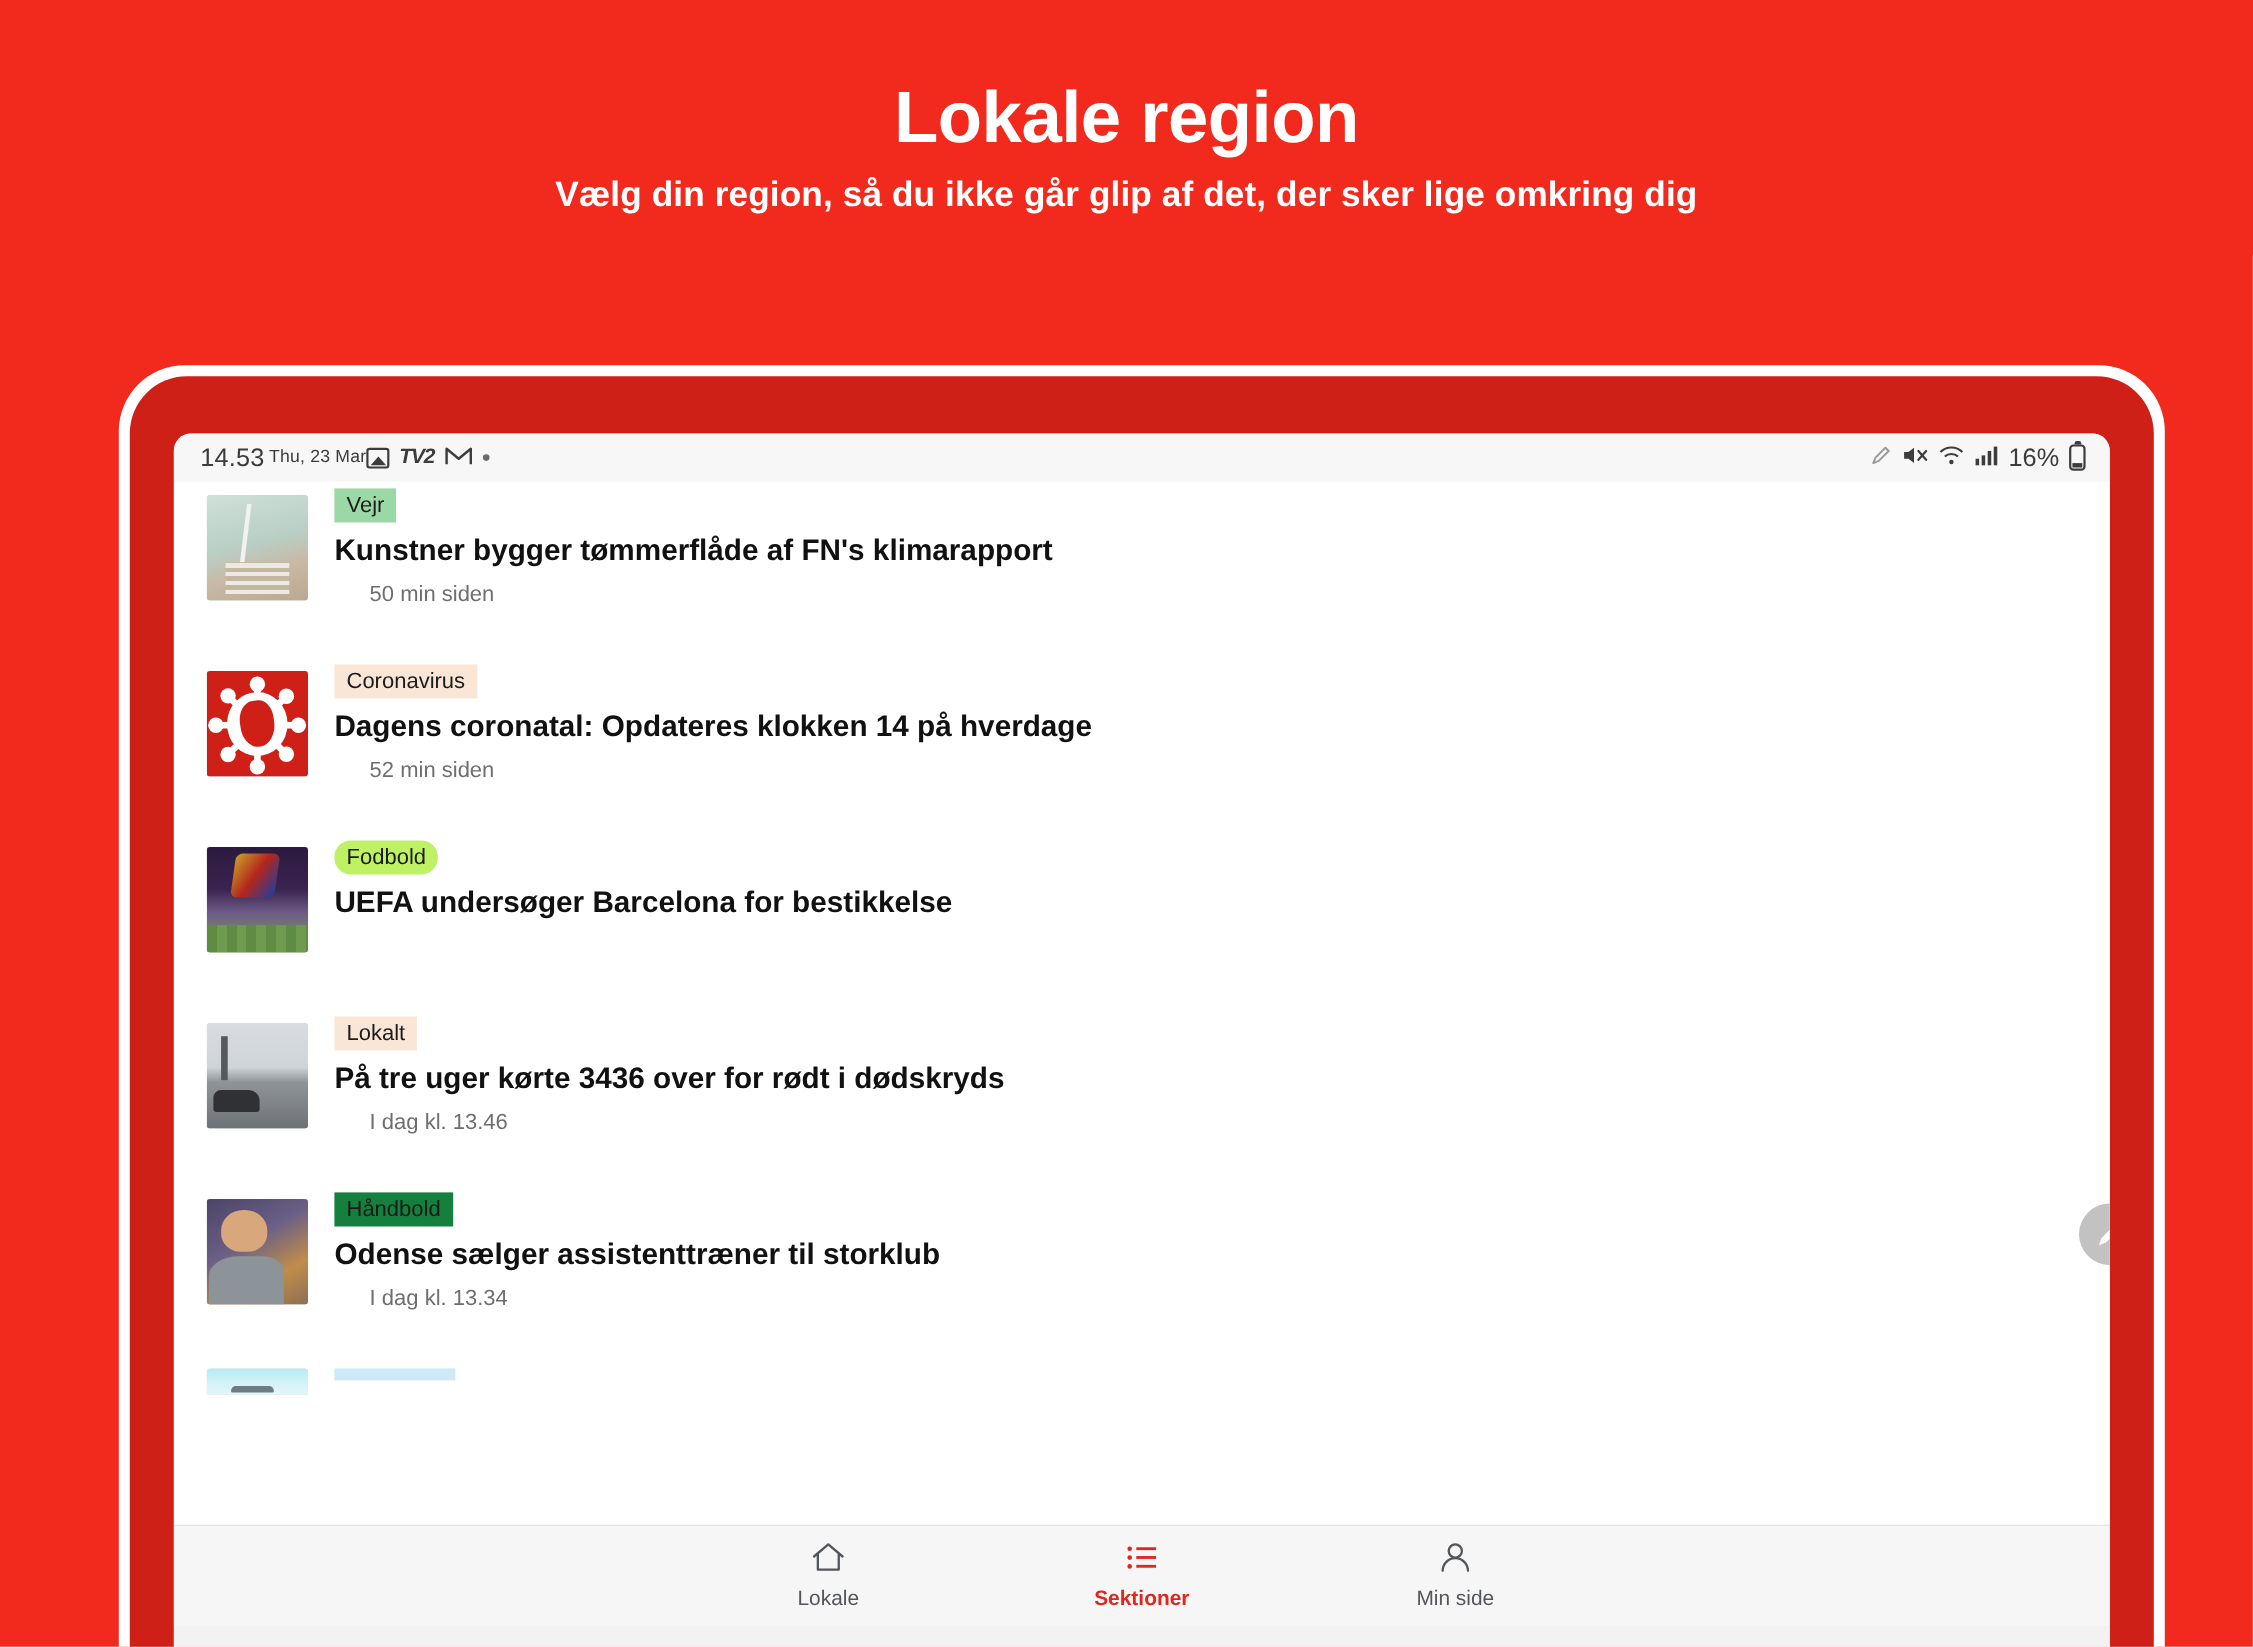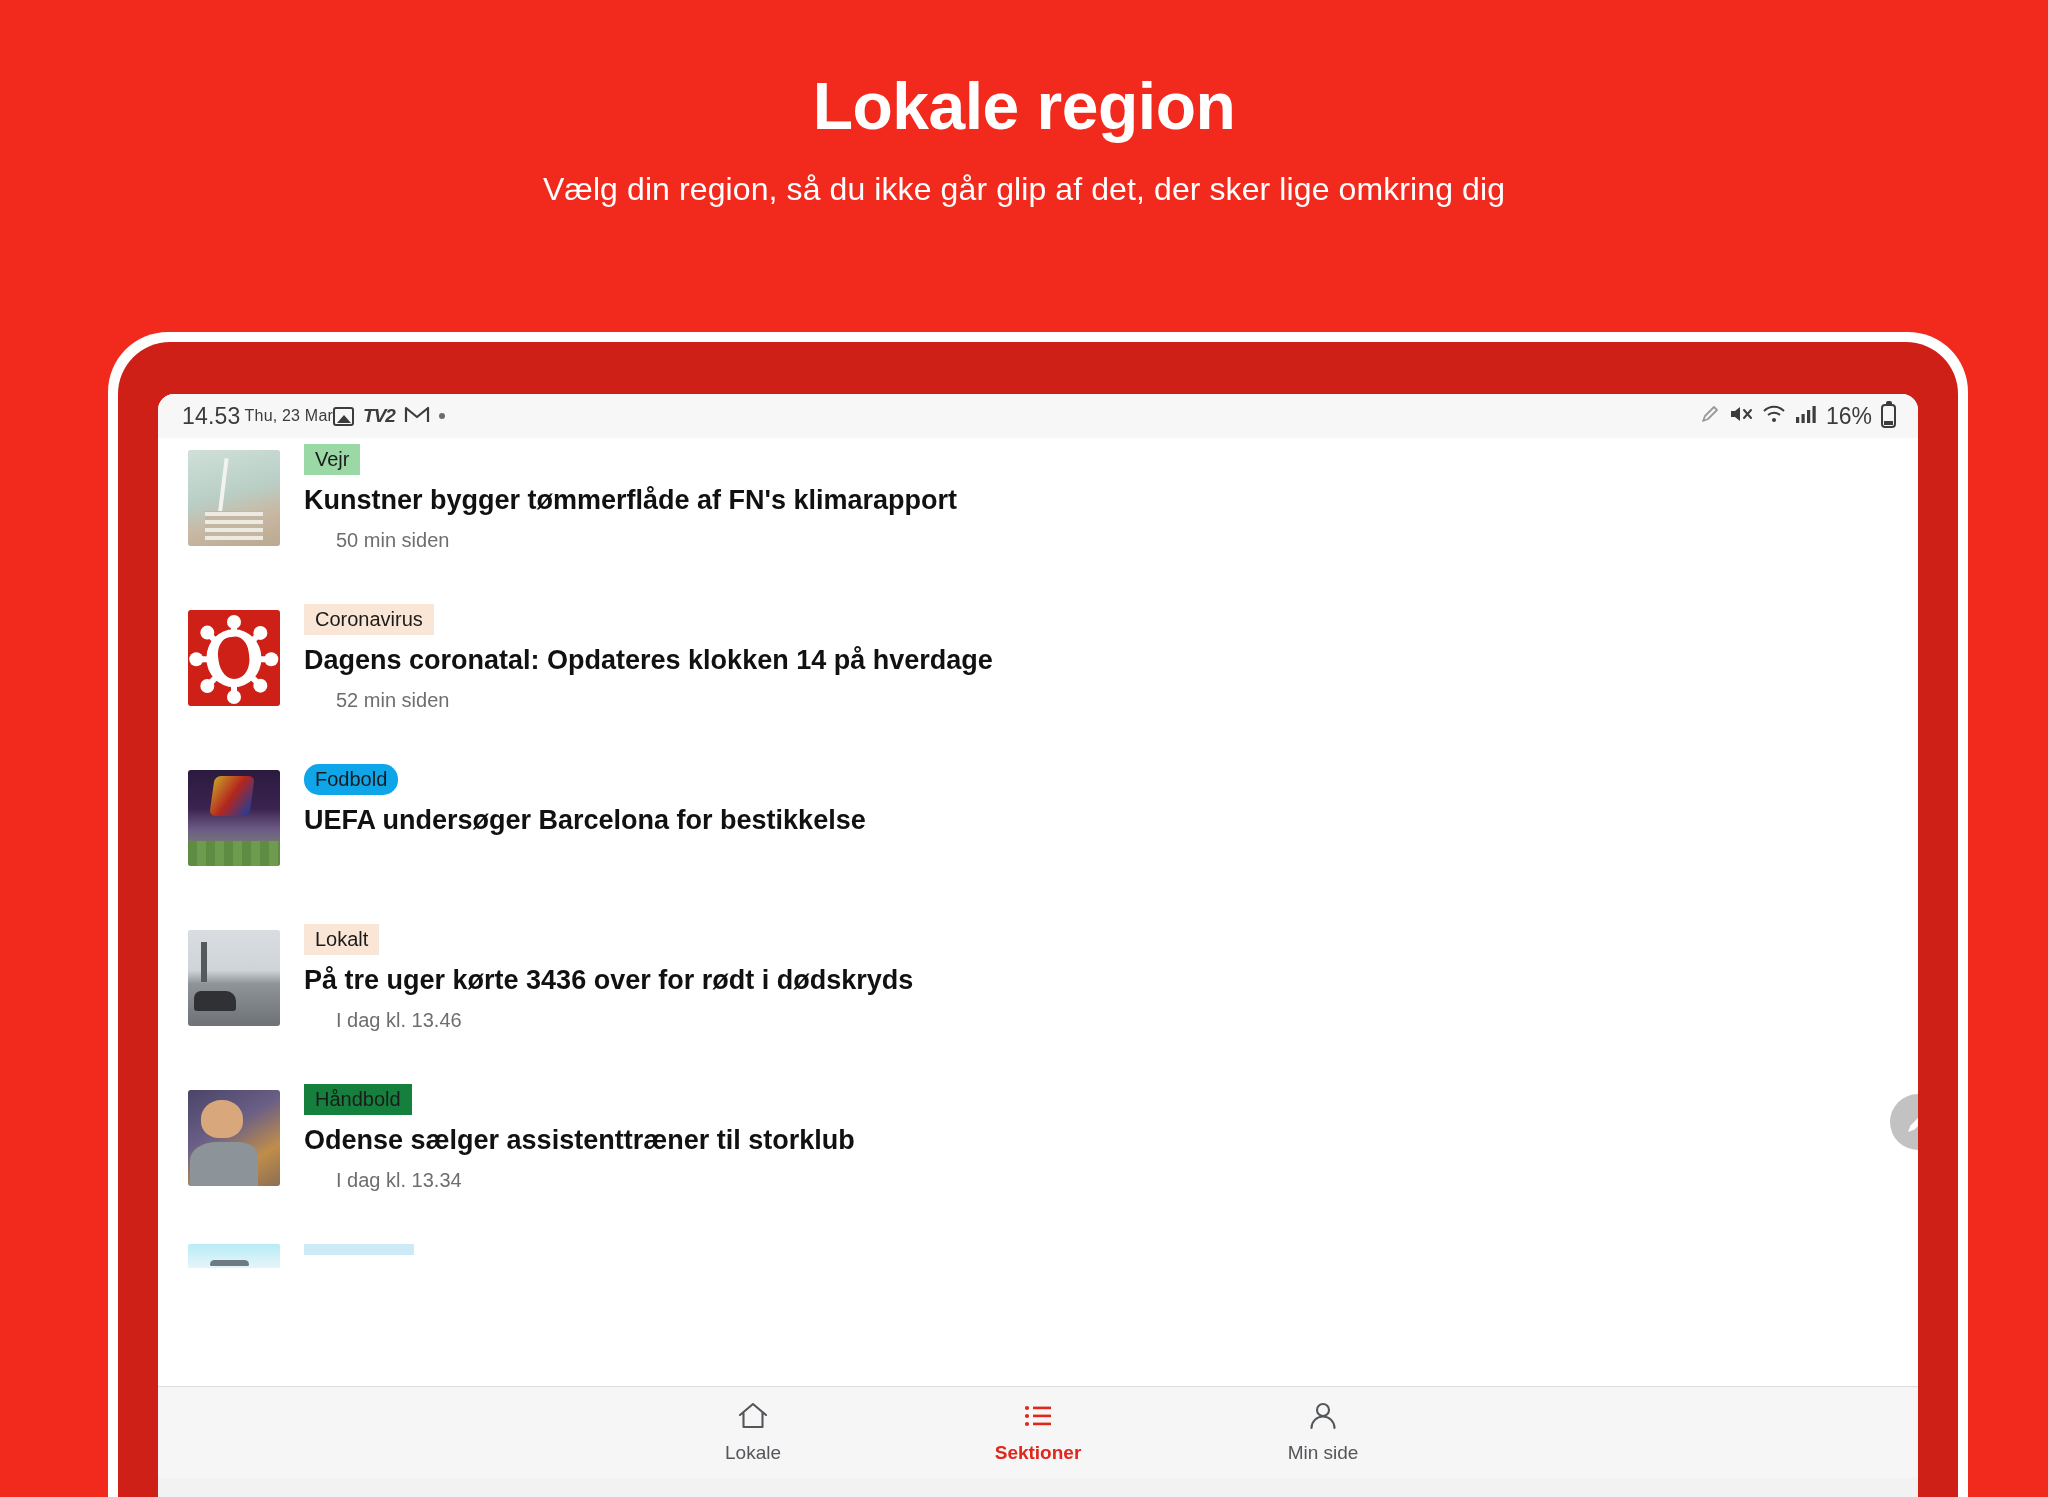--- a/index.html
+++ b/index.html
@@ -15,22 +15,22 @@
     position: absolute; top: 0; left: 0; right: 0; height: 330px;
     display: flex; flex-direction: column; align-items: center;
     justify-content: flex-start; padding-top: 72px;
     text-align: center;
   }
   .promo-title {
     color: #ffffff; font-size: 66px; font-weight: 700;
     letter-spacing: -0.5px; line-height: 1.05;
   }
   .promo-sub {
-    color: #ffffff; font-size: 32px; font-weight: 400;
-    margin-top: 30px; letter-spacing: 0.1px;
+    color: #ffffff; font-size: 32px; font-weight: 700;
+    margin-top: 17px; letter-spacing: 0.1px;
   }
 
   
   .device-outer {
     position: absolute; left: 108px; top: 332px;
     width: 1860px; height: 1230px;
     background: #ffffff;
     border-top-left-radius: 60px; border-top-right-radius: 60px;
     padding: 10px 10px 0 10px;
   }
@@ -289,21 +289,21 @@
             <div class="headline">Dagens coronatal: Opdateres klokken 14 på hverdage</div>
             <div class="meta">52 min siden</div>
           </div>
         </div>
 
         <div class="article">
           <div class="thumb">
               <span class="t-fodbold"></span>
             </div>
           <div class="art-body">
-            <span class="badge" style="background: #0ea5e9; border-radius: 15px;">Fodbold</span>
+            <span class="badge" style="background: #bef264; border-radius: 15px;">Fodbold</span>
             <div class="headline">UEFA undersøger Barcelona for bestikkelse</div>
           </div>
         </div>
 
         <div class="article">
           <div class="thumb">
               <span class="t-lokalt"></span>
             </div>
           <div class="art-body">
             <span class="badge" style="background: rgb(250, 230, 214);">Lokalt</span>

